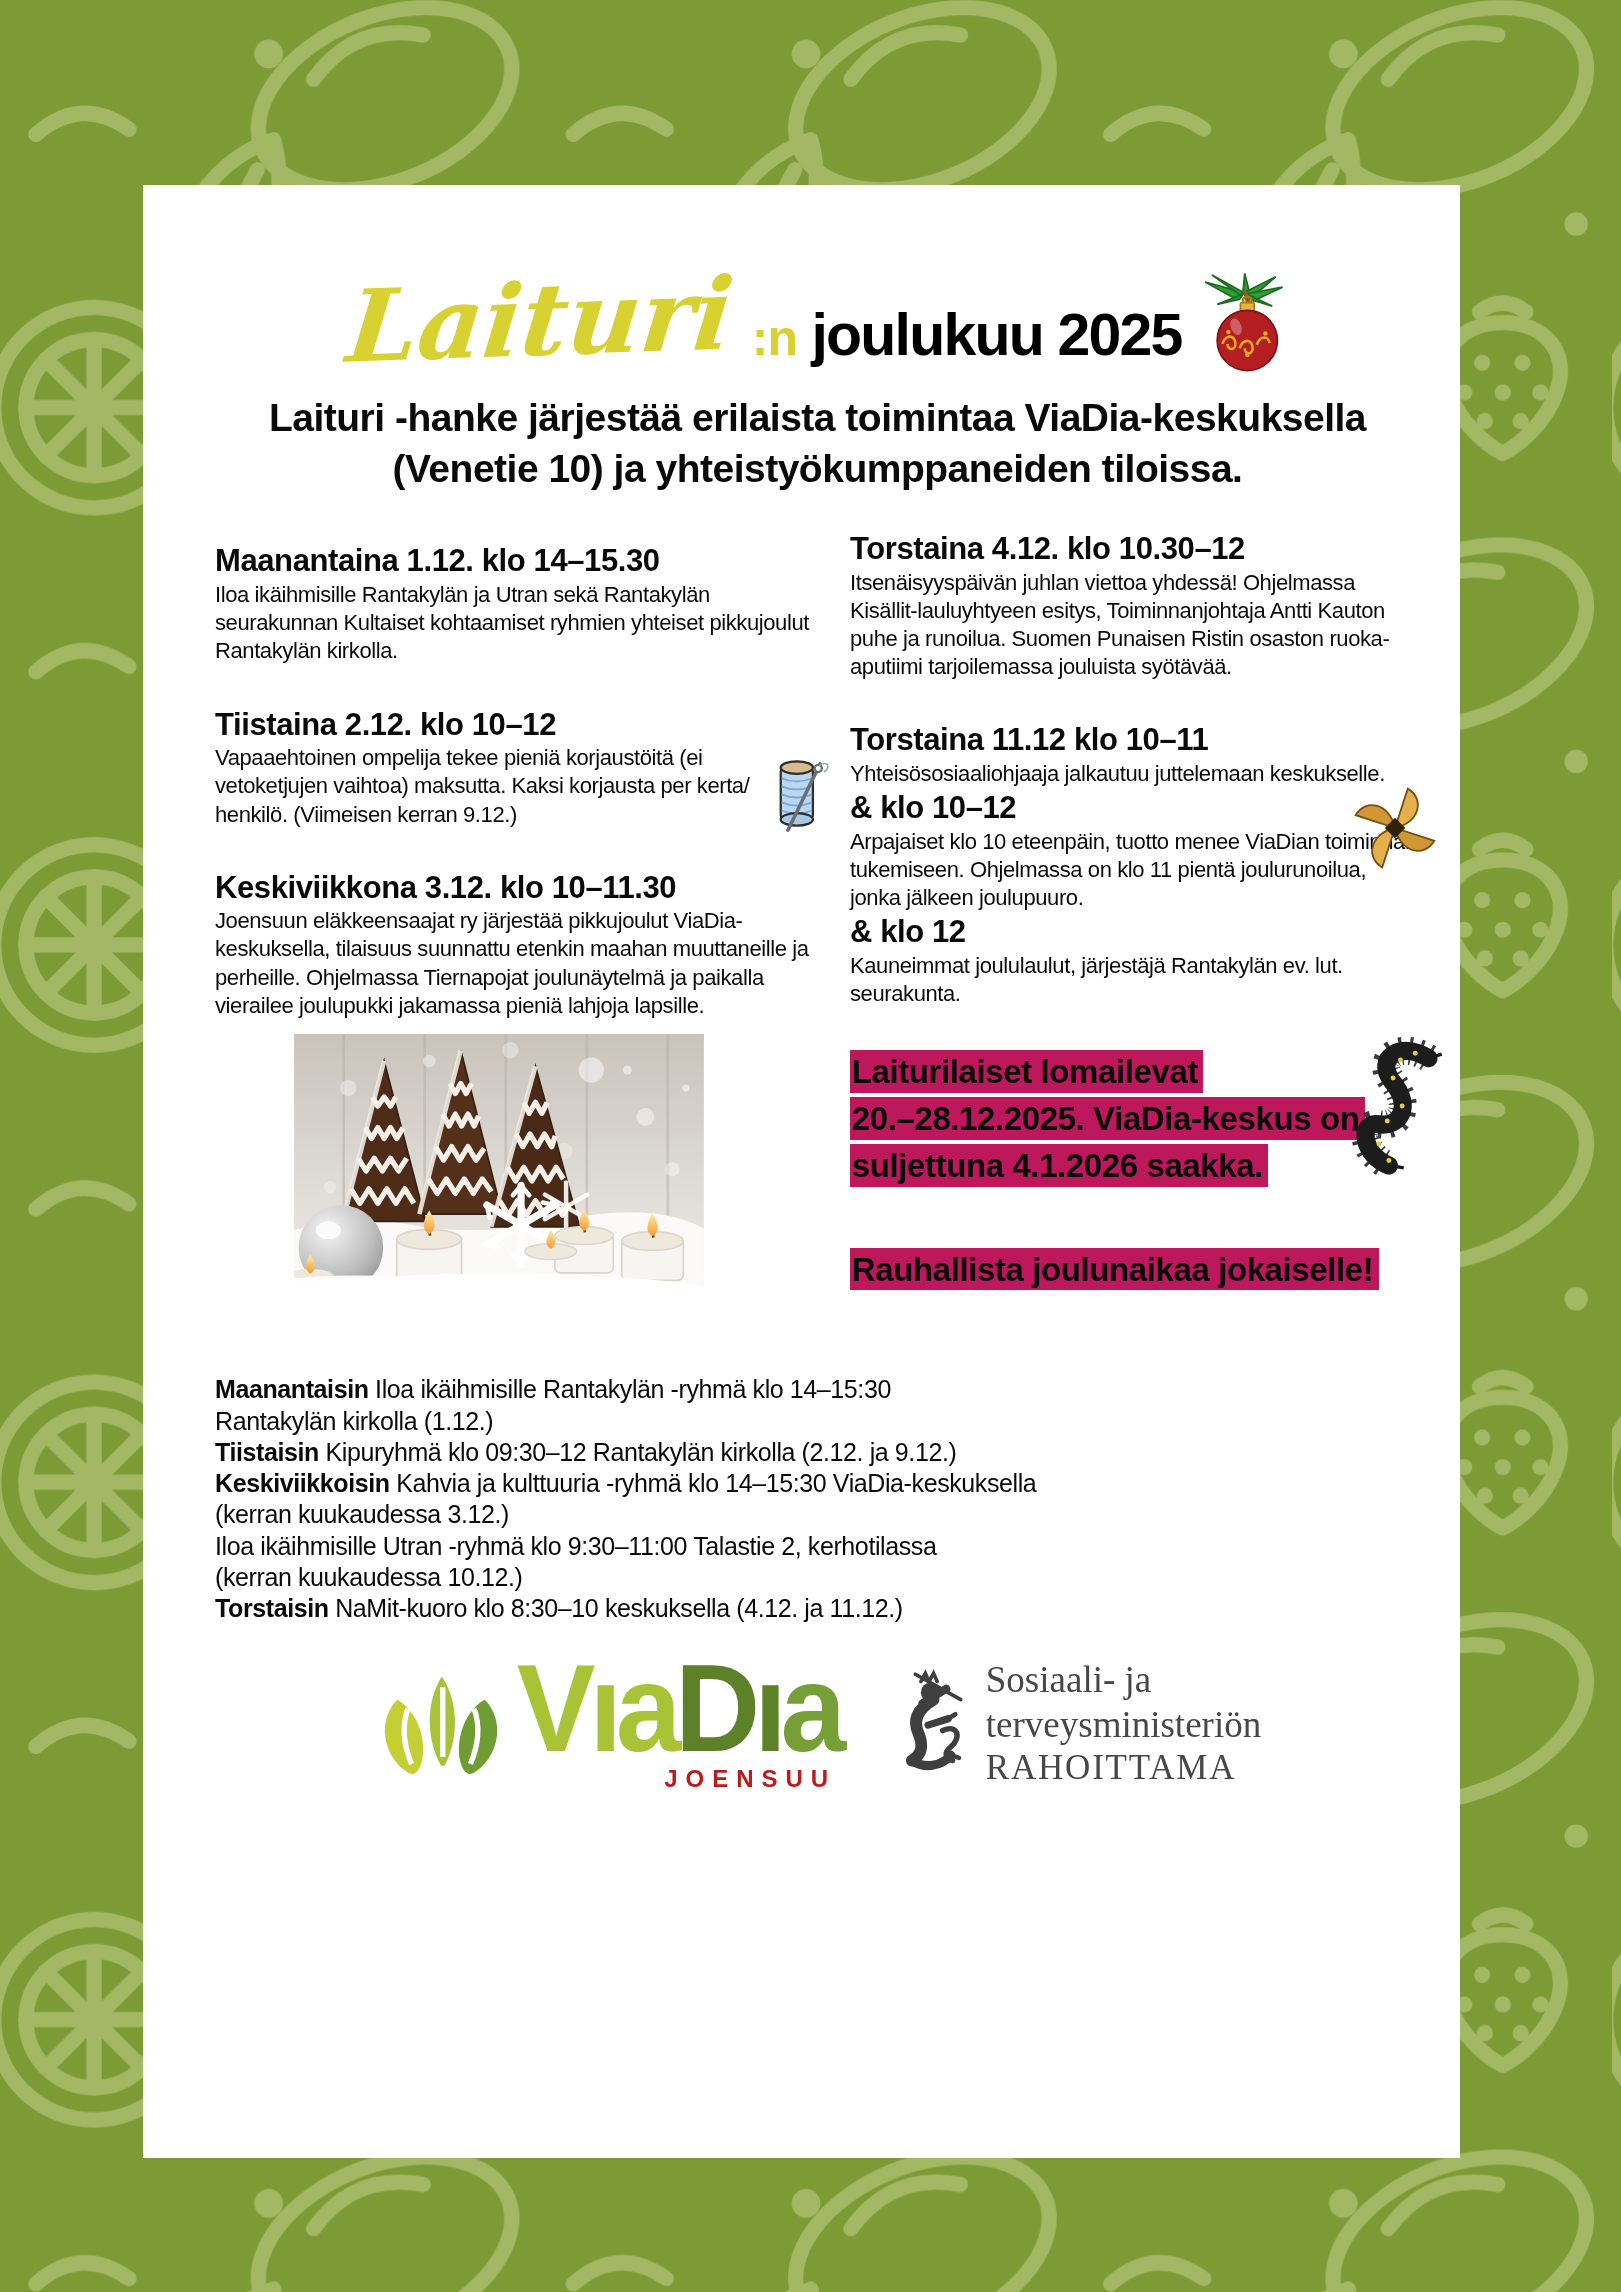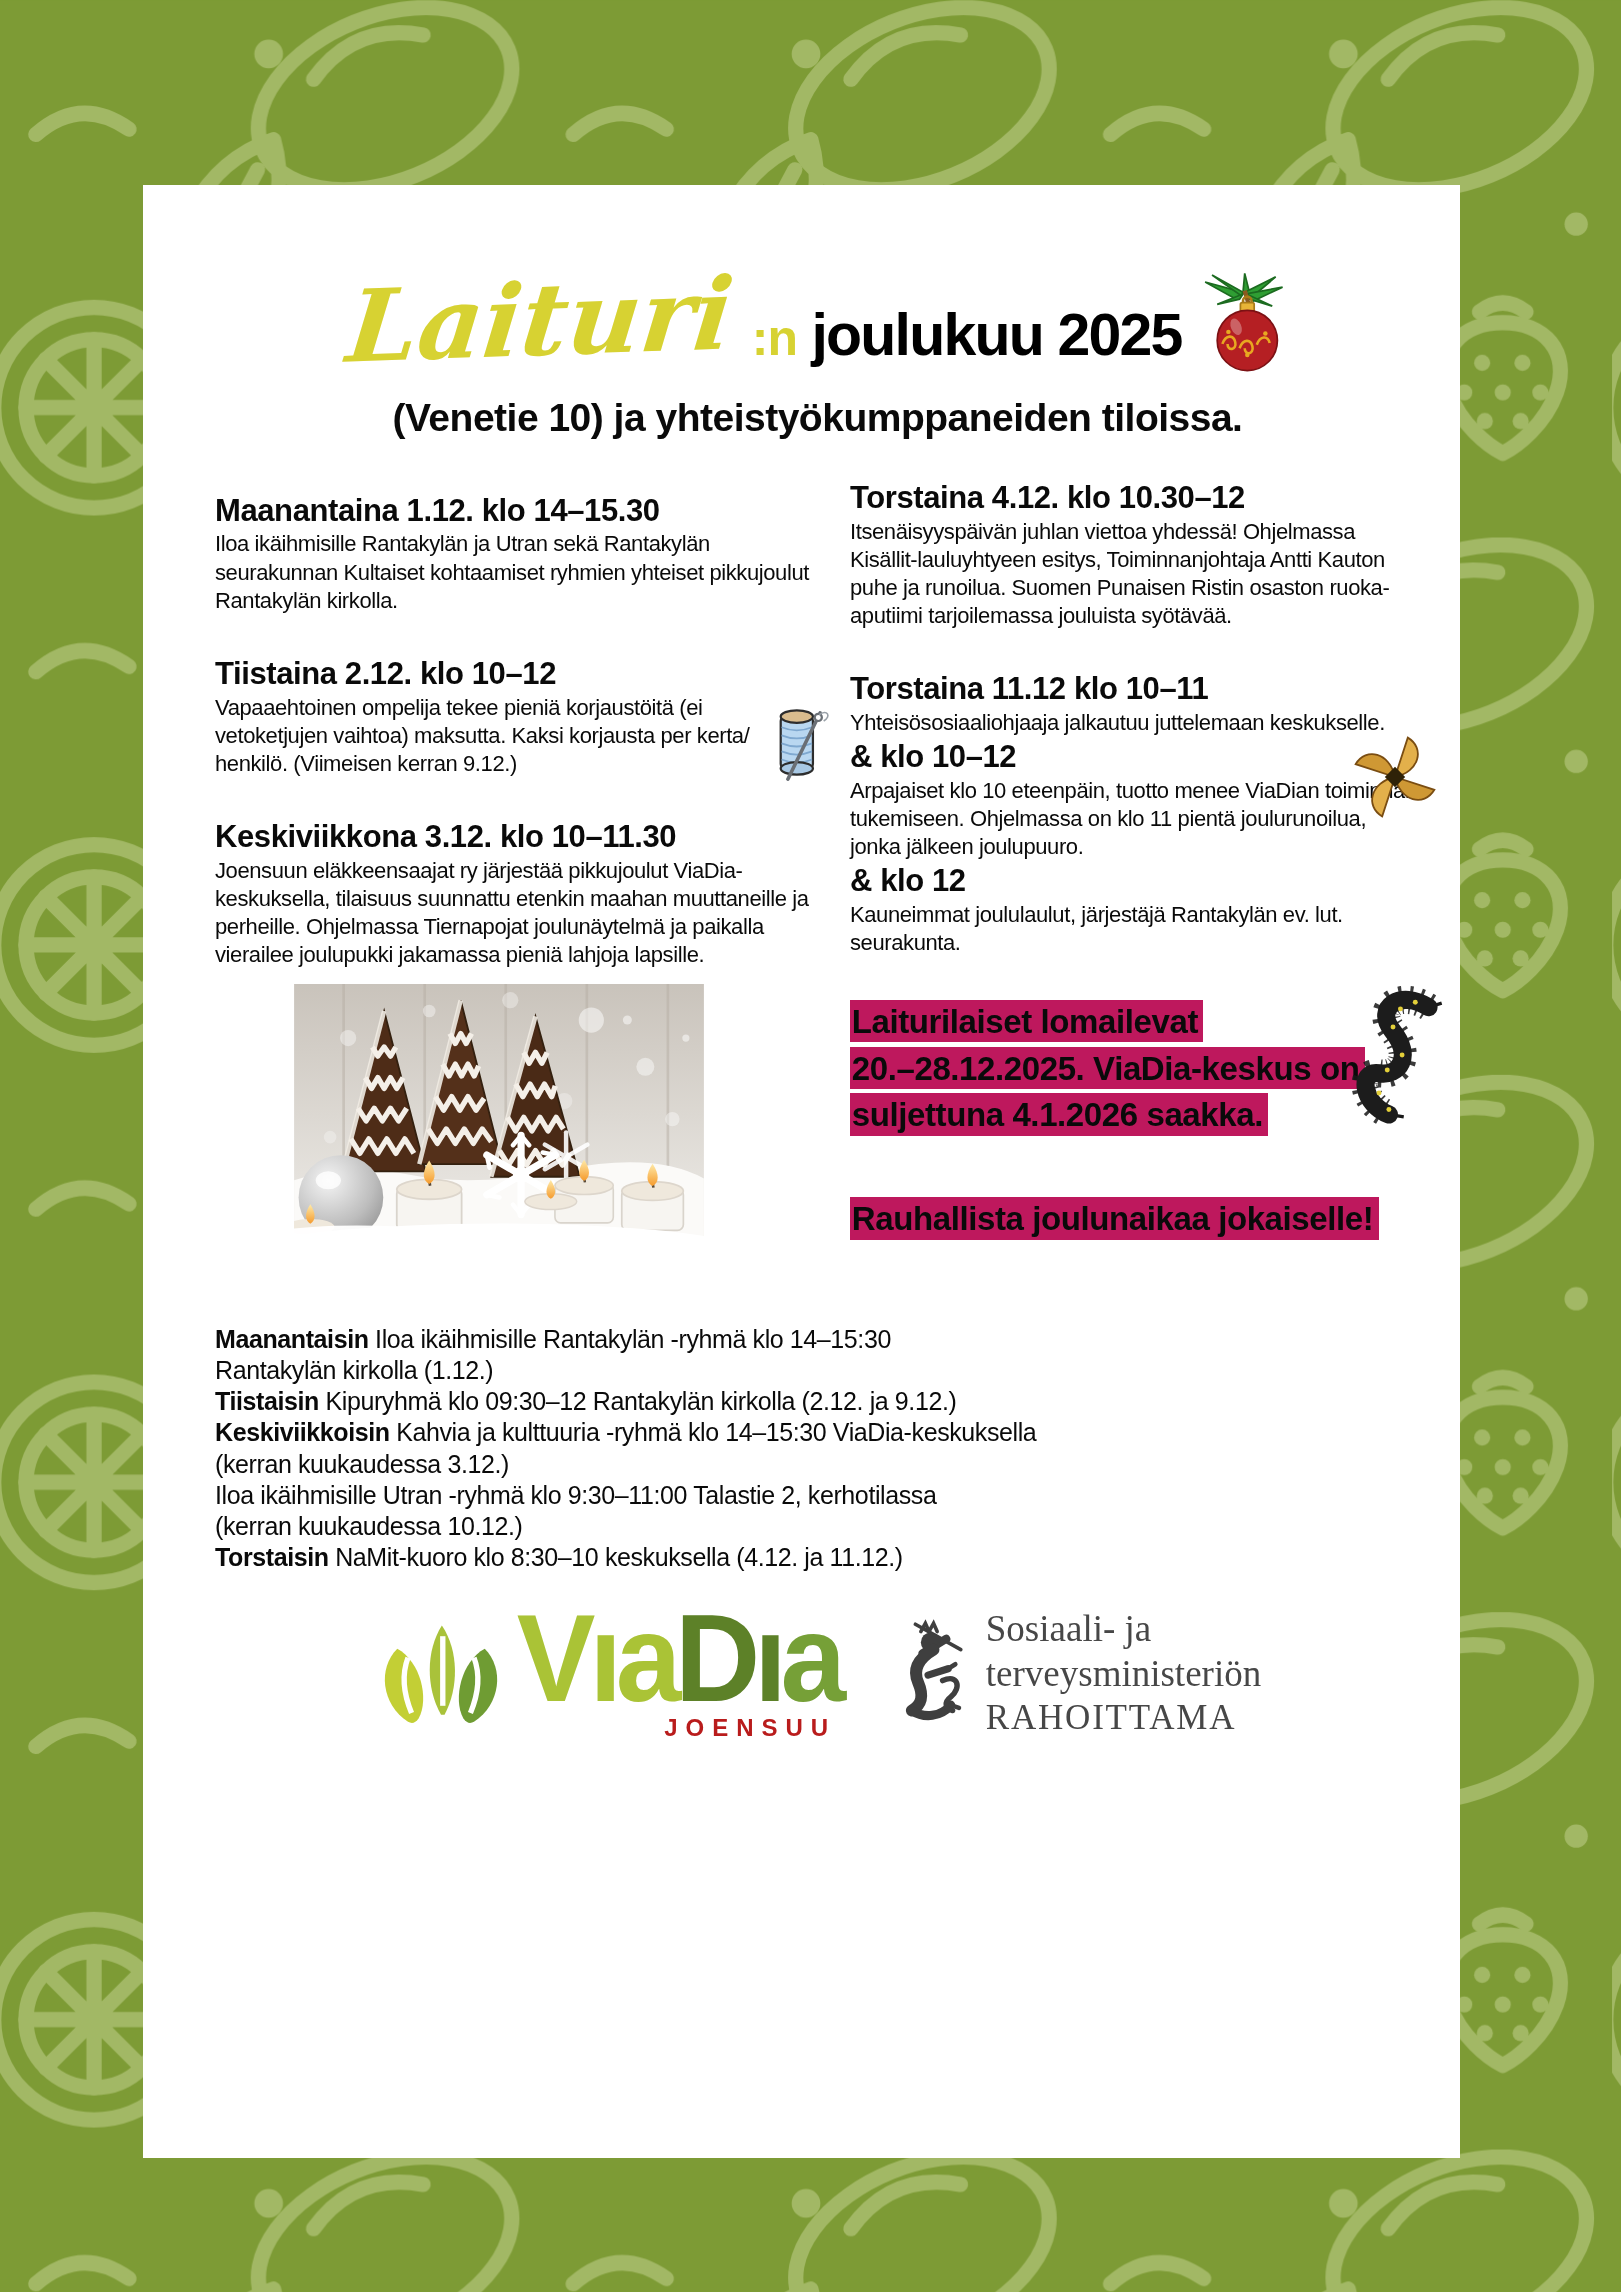--- a/index.html
+++ b/index.html
@@ -178,20 +178,21 @@
           <path d="M26,82 c4,-11 13,-11 15,-2 c2,9 -9,11 -9,2 M46,87 c4,-11 13,-11 15,-2 c2,9 -9,11 -9,2 M66,83 c4,-11 13,-11 15,-2" stroke="#e8a821" stroke-width="3" fill="none"></path>
           <circle cx="33" cy="68" r="2.6" fill="#e8a821"></circle>
           <circle cx="55" cy="95" r="2.6" fill="#e8a821"></circle>
           <circle cx="76" cy="70" r="2.6" fill="#e8a821"></circle>
           <ellipse cx="42" cy="62" rx="6" ry="10" fill="#ffffff" opacity="0.3" transform="rotate(-22 42 62)"></ellipse>
         </svg>
       </span>
     </div>
 
     <div class="subtitle">
+      <div>Laituri -hanke järjestää erilaista toimintaa ViaDia-keskuksella</div>
       <div>(Venetie 10) ja yhteistyökumppaneiden tiloissa.</div>
     </div>
 
     <div class="columns">
 
       <div class="col-left">
         <div class="event">
           <p class="event-heading">Maanantaina 1.12. klo 14–15.30</p>
           <p class="event-body">Iloa ikäihmisille Rantakylän ja Utran sekä Rantakylän seurakunnan Kultaiset kohtaamiset ryhmien yhteiset pikkujoulut Rantakylän kirkolla.</p>
         </div>

